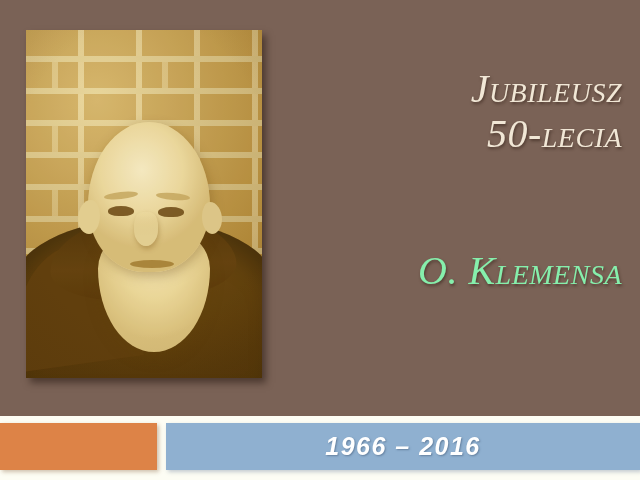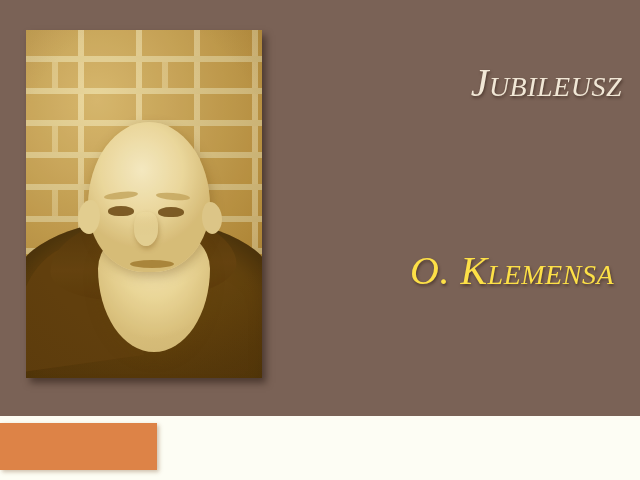--- a/index.html
+++ b/index.html
@@ -196,43 +196,43 @@
     position: absolute;
     inset: 0;
     background: rgba(168,120,30,0.10);
     pointer-events: none;
   }
 
   
   #title-block {
     position: absolute;
     left: 286px;
-    top: 60px;
+    top: 66px;
     width: 336px;
     text-align: right;
     color: #f1e7d6;
   }
   .title-line {
     font-family: "Liberation Serif", serif;
     font-style: italic;
     font-variant: small-caps;
     font-weight: 400;
     font-size: 40px;
     line-height: 1.13;
     letter-spacing: 0.5px;
     white-space: nowrap;
     text-shadow: 1px 2px 3px rgba(45,28,18,0.55);
   }
   #subtitle-block {
     position: absolute;
-    left: 278px;
+    left: 286px;
     top: 248px;
     width: 336px;
     text-align: right;
-    color: #fde047;
+    color: #86efac;
   }
   .subtitle-line {
     font-family: "Liberation Serif", serif;
     font-style: italic;
     font-variant: small-caps;
     font-weight: 400;
     font-size: 40px;
     line-height: 1.15;
     letter-spacing: 0.5px;
     white-space: nowrap;
@@ -304,23 +304,27 @@
       <div class="nose"></div>
       <div class="mouth"></div>
 
       <div class="photo-sepia"></div>
       <div class="photo-vignette"></div>
     </div>
   </div>
 
   <div id="title-block">
     <div class="title-line">Jubileusz</div>
+    <div class="title-line">50-lecia</div>
   </div>
 
   <div id="subtitle-block">
     <div class="subtitle-line">O. Klemensa</div>
   </div>
 
   <div id="footer-area">
     <div id="accent-block"></div>
+    <div id="date-band">
+      <span id="date-text">1966 – 2016</span>
+    </div>
   </div>
 
 </div>
 
 </body></html>

